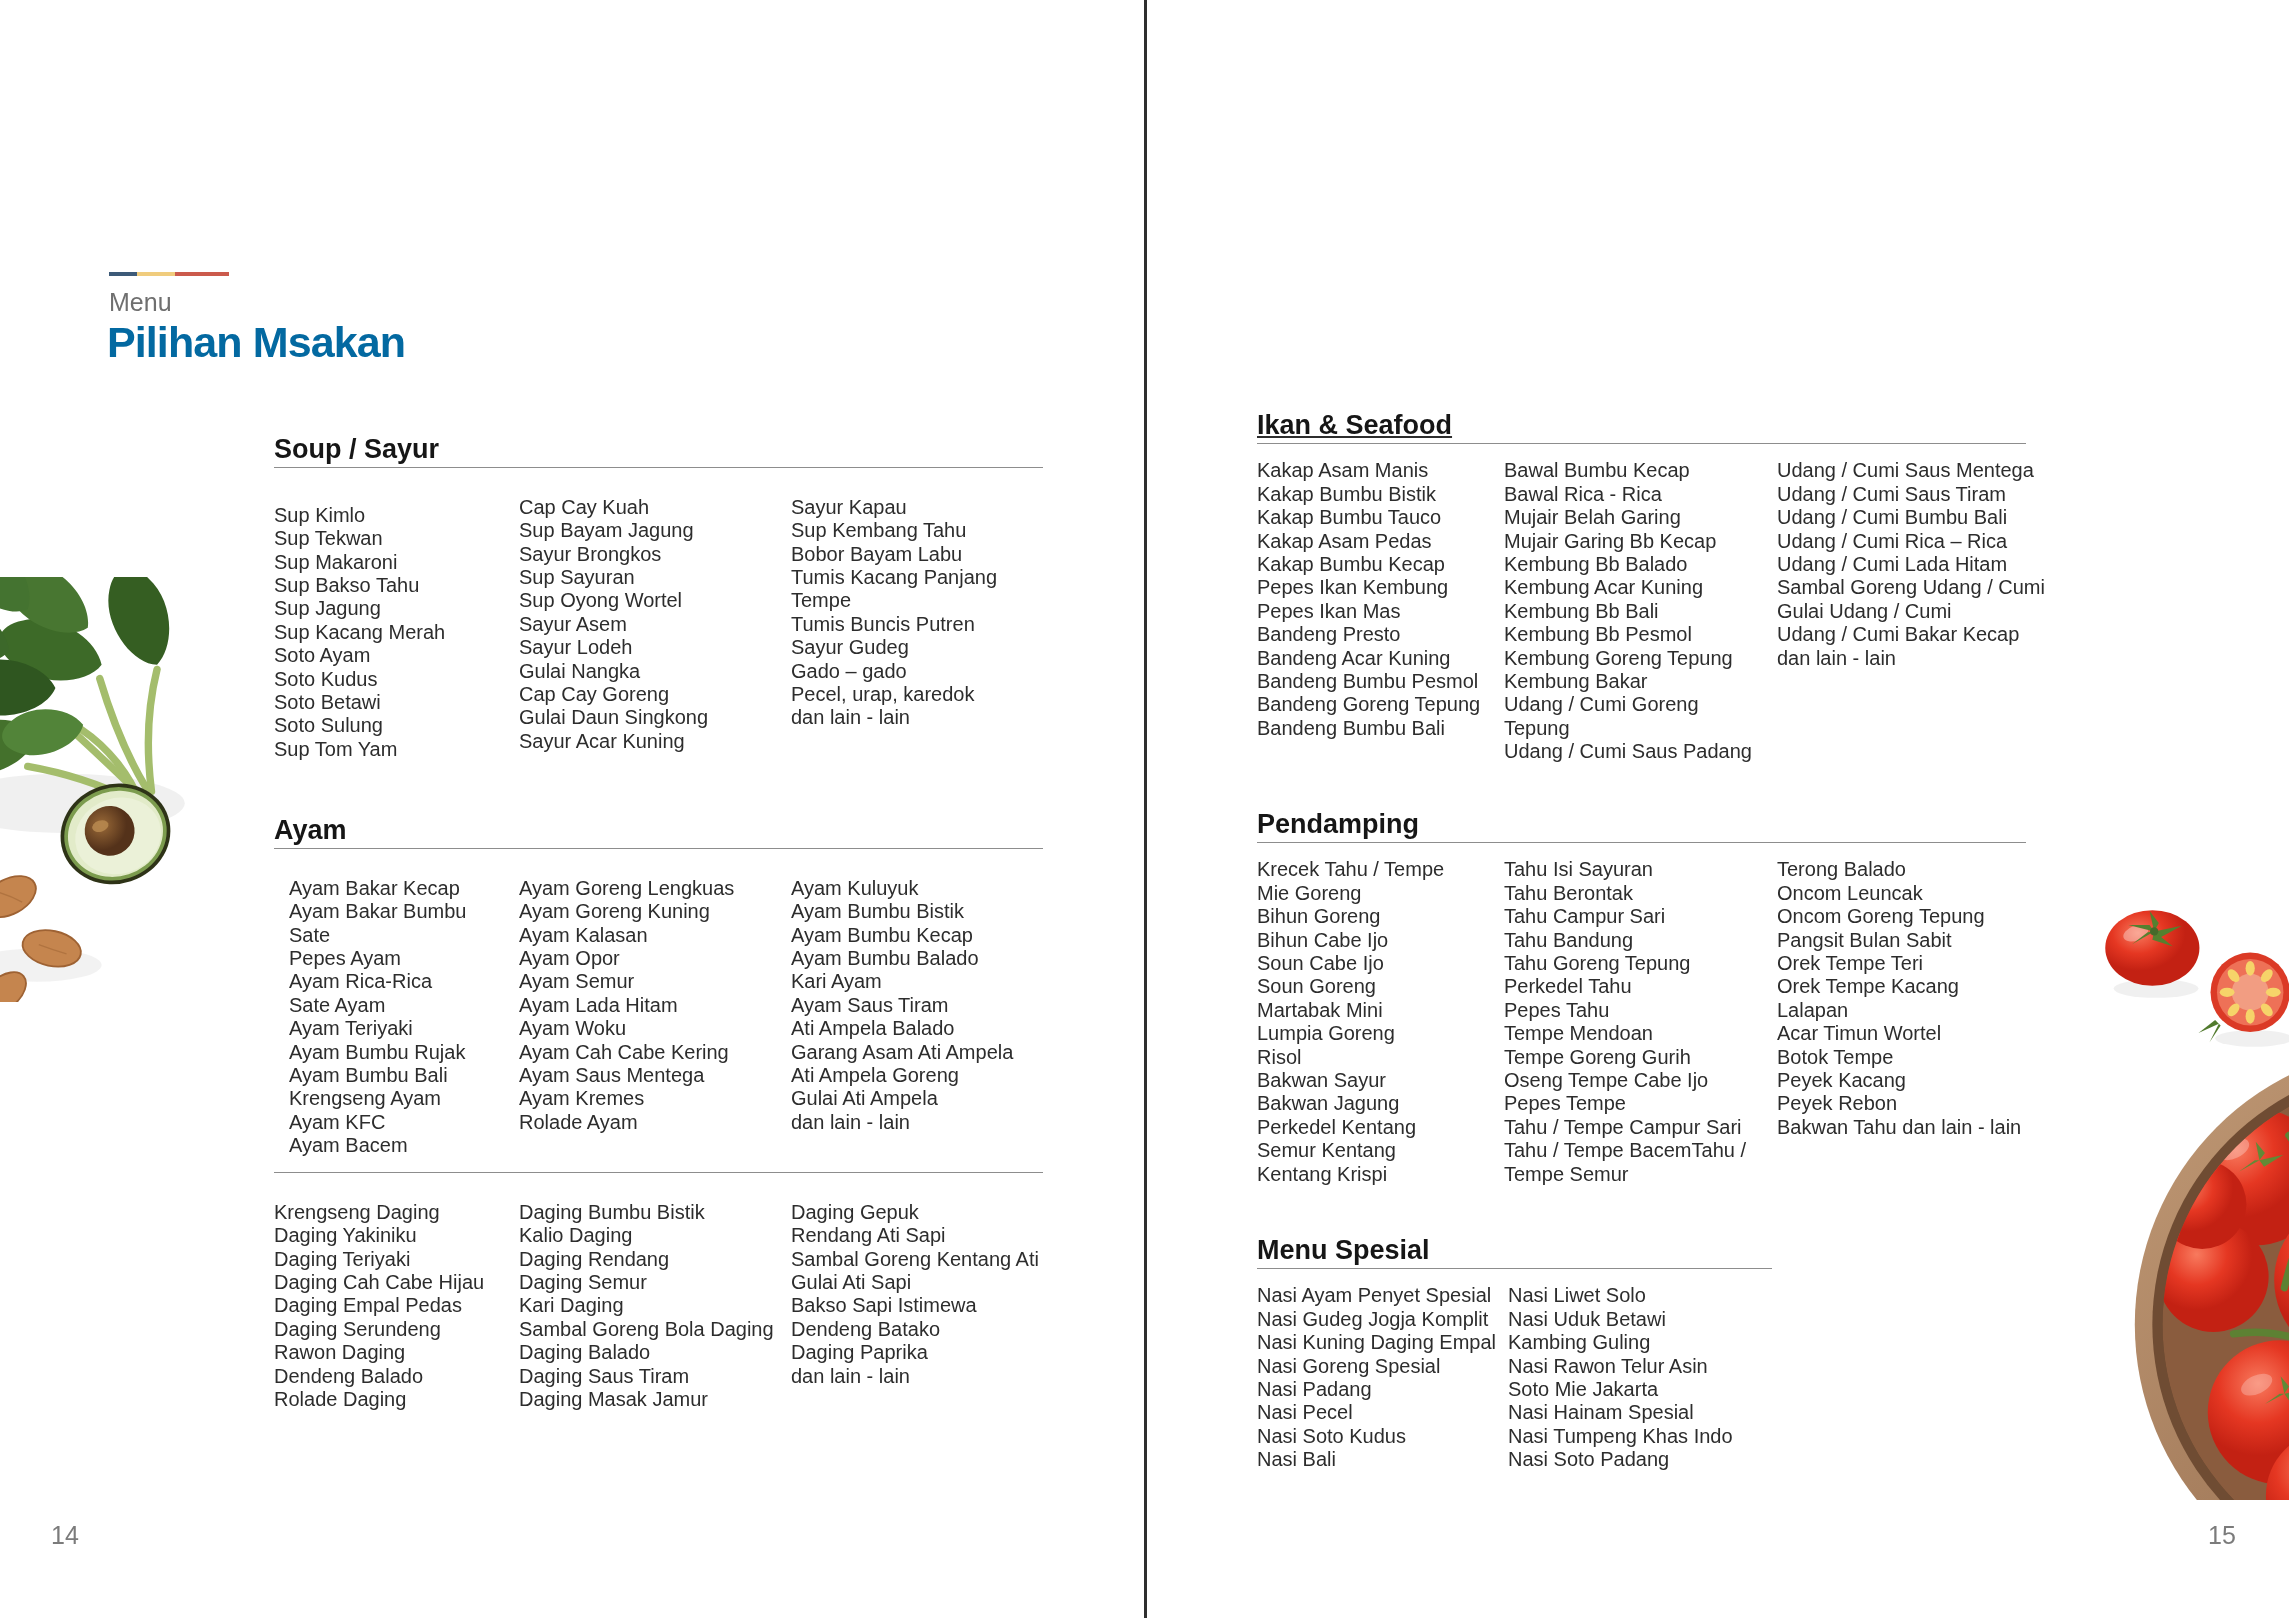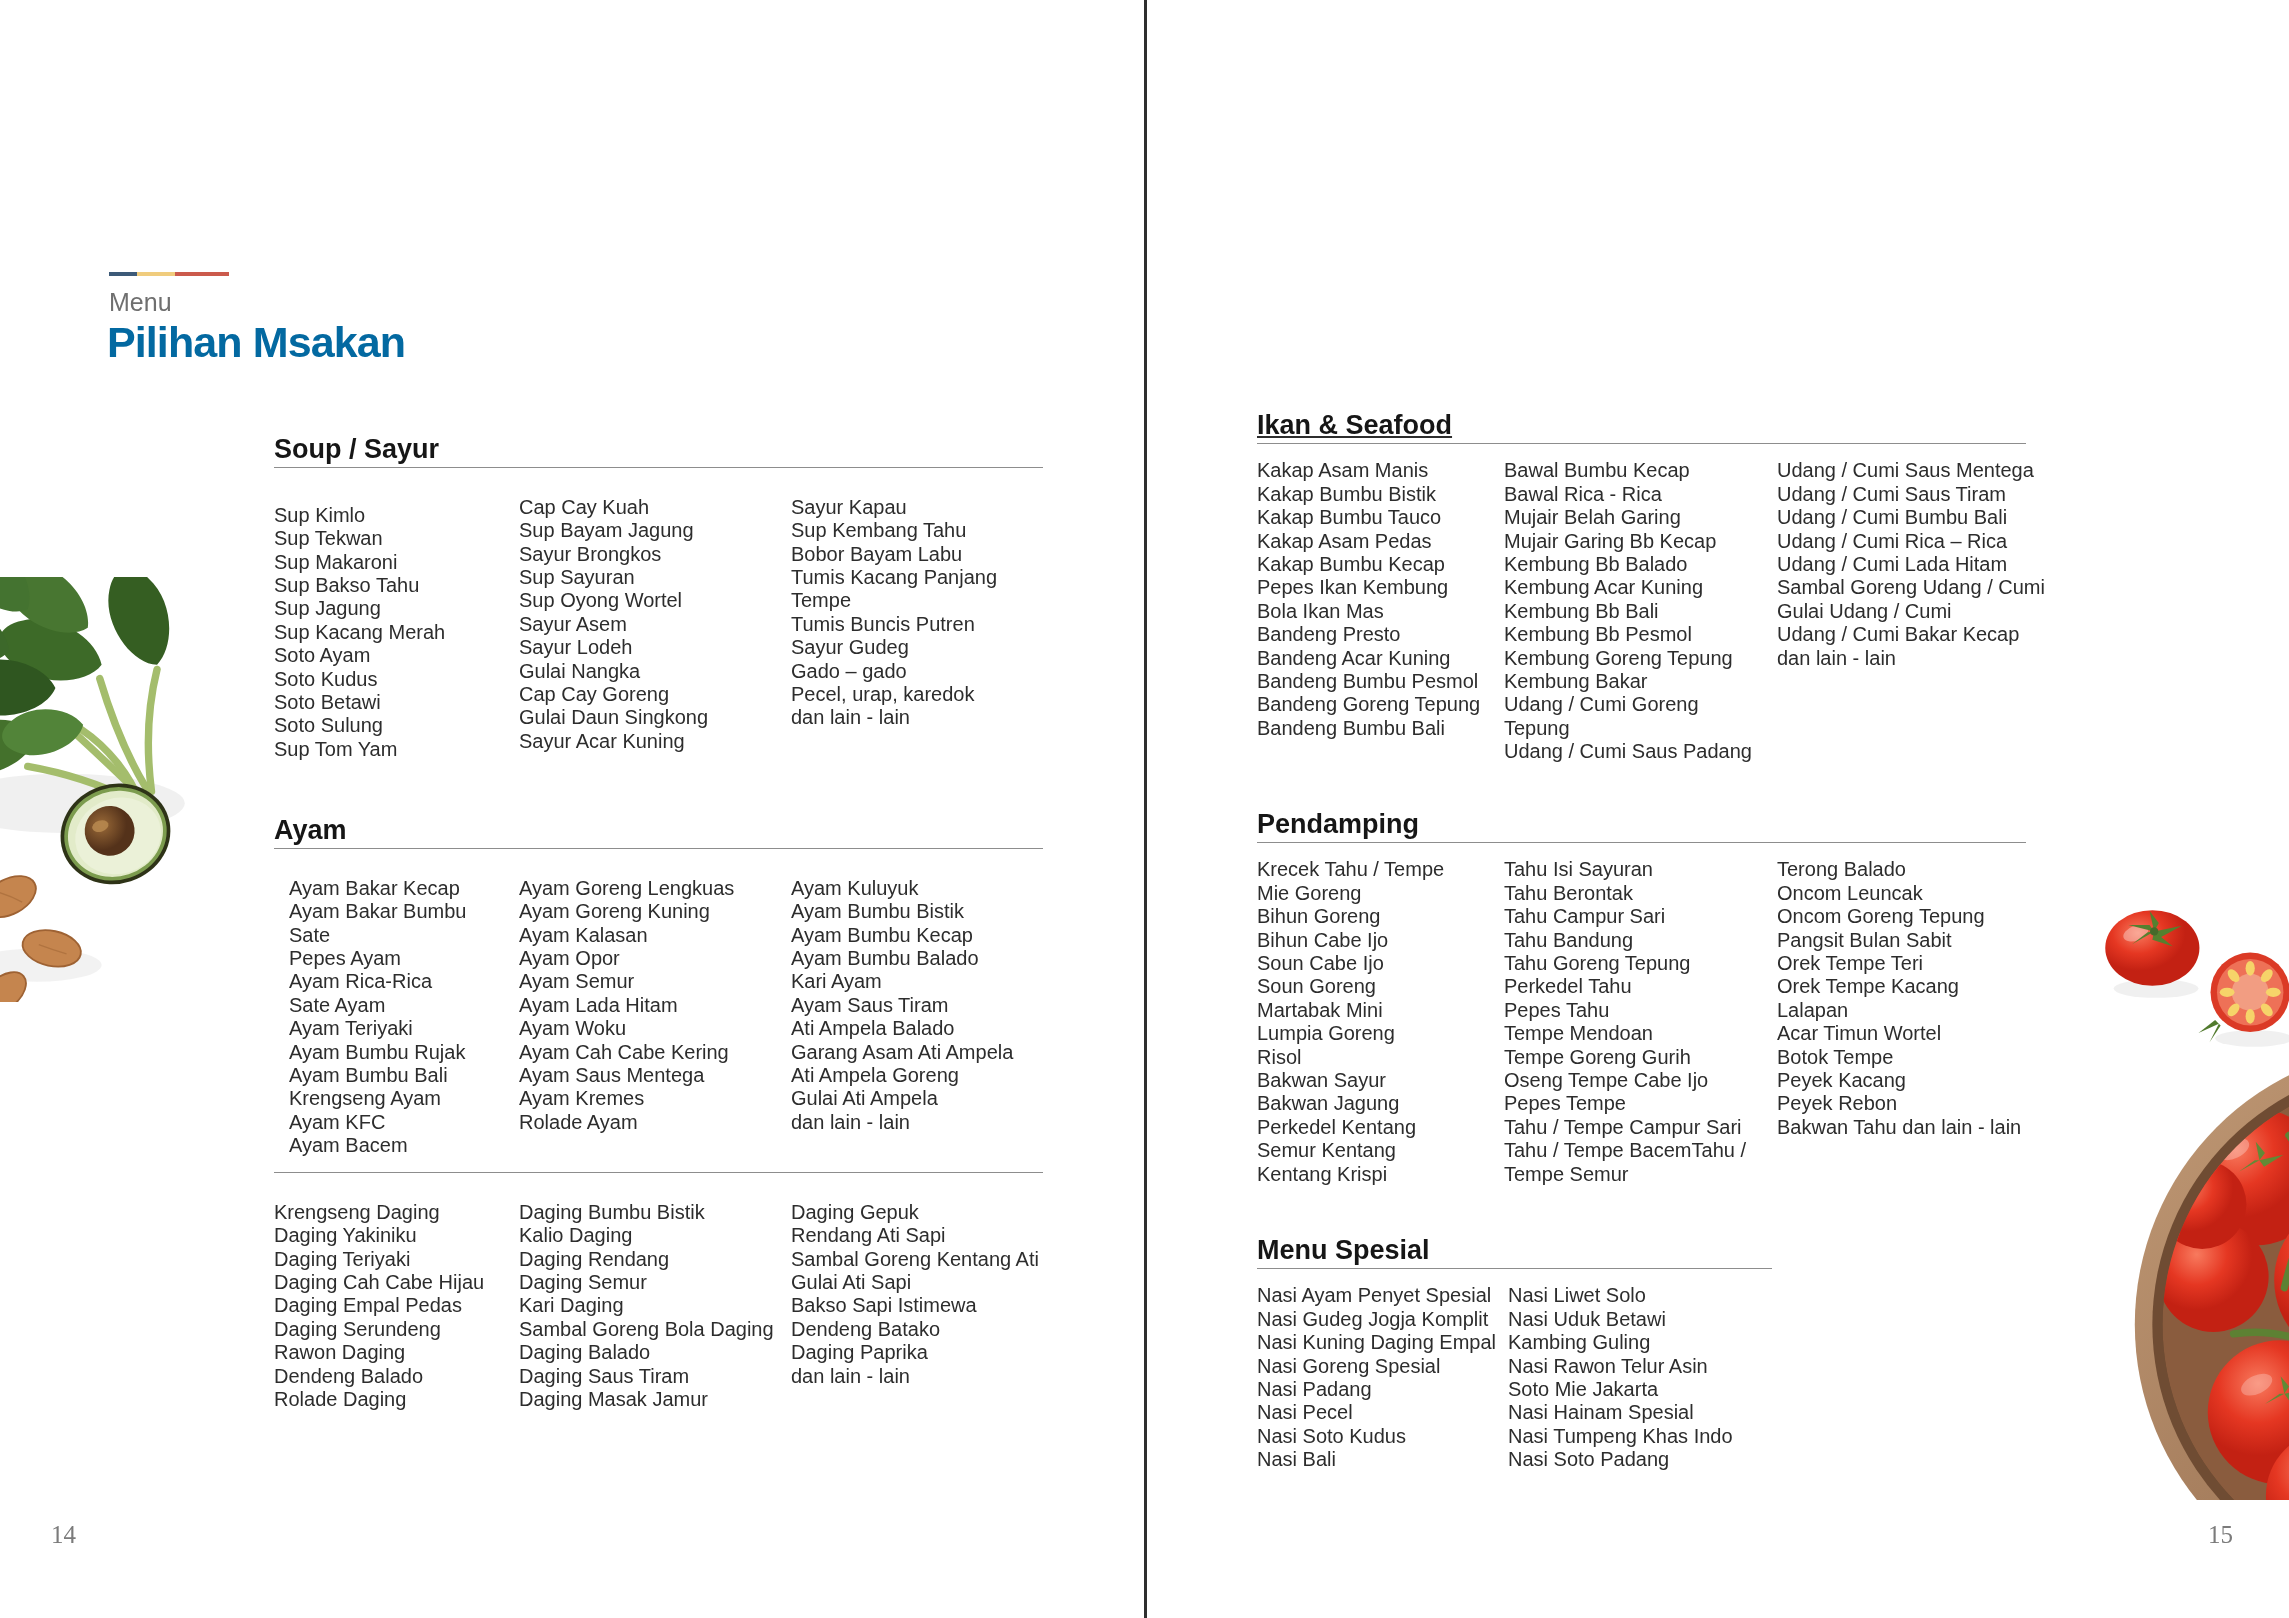--- a/index.html
+++ b/index.html
@@ -12,21 +12,21 @@
   .accent-line { position:absolute; left:109px; top:272px; height:3.7px; display:flex; }
   .accent-line span { display:block; height:3.7px; }
   .eyebrow { position:absolute; left:109px; top:288px; font-size:25px; color:#6f6f6f; }
   .doc-title { position:absolute; left:107px; top:318px; font-size:43px; font-weight:700; letter-spacing:-0.9px; color:#0369a1; }
   .menu-section { position:absolute; }
   .sec-title { font-size:27px; line-height:31px; font-weight:700; color:#161616; }
   .rule { height:0.9px; background:#8d8d8d; margin-top:1.8px; }
   .cols { position:relative; }
   .col { position:absolute; top:0; }
   .item { font-size:20px; line-height:23.4px; color:#2d2d2d; }
-  .pagenum { position:absolute; top:1521px; font-size:25px; color:#7b7b7b;font-family:Liberation Serif, serif; }
+  .pagenum { position:absolute; top:1521px; font-size:25px; color:#7b7b7b; }
   .photo { position:absolute; }
 </style>
 </head>
 <body>
 
 <div class="divider"></div>
 
 <div>
 
   <div class="accent-line">
@@ -227,21 +227,21 @@
     <h3 class="sec-title">Ikan &amp; Seafood</h3>
     <div class="rule"></div>
     <div class="cols" style="margin-top:15.7px;">
         <div class="col" style="left: 0px; width: 247px;">
           <div class="item">Kakap Asam Manis</div>
           <div class="item">Kakap Bumbu Bistik</div>
           <div class="item">Kakap Bumbu Tauco</div>
           <div class="item">Kakap Asam Pedas</div>
           <div class="item">Kakap Bumbu Kecap</div>
           <div class="item">Pepes Ikan Kembung</div>
-          <div class="item">Bola Ikan Mas</div>
+          <div class="item">Pepes Ikan Mas</div>
           <div class="item">Bandeng Presto</div>
           <div class="item">Bandeng Acar Kuning</div>
           <div class="item">Bandeng Bumbu Pesmol</div>
           <div class="item">Bandeng Goreng Tepung</div>
           <div class="item">Bandeng Bumbu Bali</div>
         </div>
         <div class="col" style="left: 247px; width: 258px;">
           <div class="item">Bawal Bumbu Kecap</div>
           <div class="item">Bawal Rica - Rica</div>
           <div class="item">Mujair Belah Garing</div>

